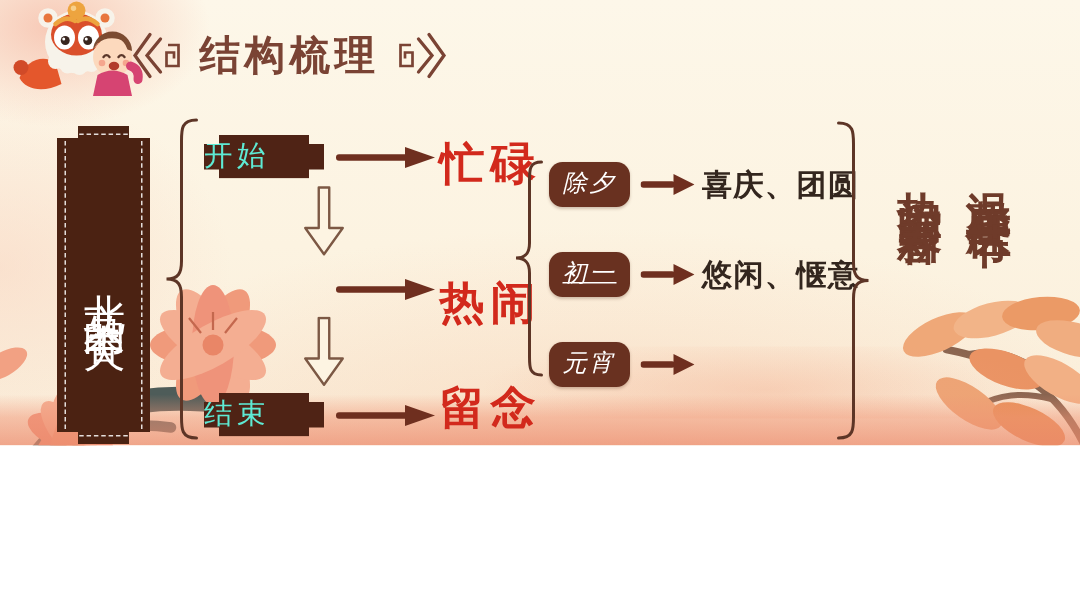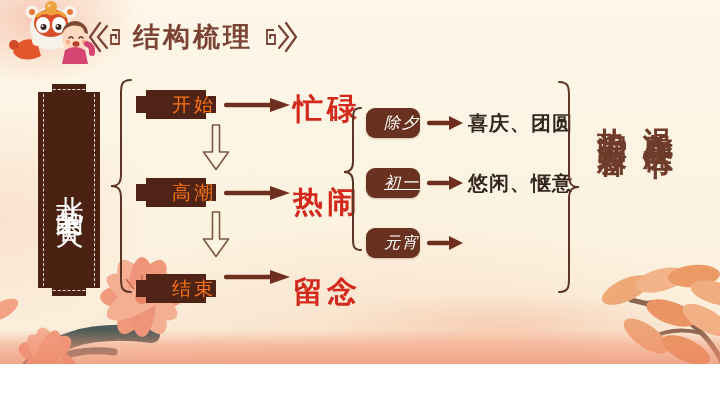--- a/index.html
+++ b/index.html
@@ -1,18 +1,18 @@
 <!DOCTYPE html>
 <html><head>
 <meta charset="utf-8">
 <style>
   html,body{margin:0;padding:0;}
   body{font-family:"Liberation Sans","DejaVu Sans",sans-serif;}
   .slide{
-    position:relative;width:720px;height:364px;overflow:hidden;
+    position:relative;width:720px;height:297px;overflow:hidden;
     background:
       radial-gradient(150px 95px at 35px 18px, rgba(246,190,170,.8), rgba(246,190,170,0) 70%),
       radial-gradient(220px 170px at 0% 60%, rgba(248,205,185,.45), rgba(248,205,185,0) 70%),
       radial-gradient(520px 210px at 55% 102%, rgba(247,196,164,.40), rgba(247,196,164,0) 72%),
       linear-gradient(180deg,#fdf7e9 0%,#fcf3e1 55%,#faeeda 100%);
   }
   .abs{position:absolute;}
 
   
   .title-row{left:86px;top:16px;height:42px;display:flex;align-items:center;gap:9px;}
@@ -22,30 +22,30 @@
   .plaque{
     background:#4b2212;color:#fff;
     clip-path:polygon(14px 0,calc(100% - 14px) 0,calc(100% - 14px) 8px,100% 8px,100% calc(100% - 8px),calc(100% - 14px) calc(100% - 8px),calc(100% - 14px) 100%,14px 100%,14px calc(100% - 8px),0 calc(100% - 8px),0 8px,14px 8px);
   }
   .left-box{left:38px;top:84px;width:62px;height:212px;display:flex;align-items:center;justify-content:center;}
   .left-box::after{content:"";position:absolute;inset:5px;border:1px dashed rgba(255,255,255,.85);}
   .left-box span{writing-mode:vertical-rl;text-orientation:upright;font-size:28px;letter-spacing:7px;line-height:1;}
 
   
   .stage-box{
-    left:136px;width:80px;height:29px;background:#4f2315;color:#f97316;
-    font-size:19px;letter-spacing:3px;text-align:right;line-height:29px;
+    left:136px;width:80px;height:29px;background:#4f2315;color:#5eead4;
+    font-size:19px;letter-spacing:3px;text-align:left;line-height:29px;
     clip-path:polygon(10px 0,calc(100% - 10px) 0,calc(100% - 10px) 6px,100% 6px,100% calc(100% - 6px),calc(100% - 10px) calc(100% - 6px),calc(100% - 10px) 100%,10px 100%,10px calc(100% - 6px),0 calc(100% - 6px),0 6px,10px 6px);
   }
   .keyword{left:293px;font-size:30px;font-weight:700;color:#d2291c;letter-spacing:4px;}
 
   
   .day-box{
     left:366px;width:54px;height:30px;background:#693120;color:#fff;border-radius:9px;
-    font-size:16px;font-style:italic;letter-spacing:2px;text-align:right;line-height:30px;
+    font-size:16px;font-style:italic;letter-spacing:2px;text-align:center;line-height:30px;
     box-shadow:0 1px 2px rgba(80,40,20,.25);
   }
   .descriptor{left:468px;font-size:20px;color:#33261e;letter-spacing:1px;font-weight:700;}
 
   
   .slogan-col{writing-mode:vertical-rl;text-orientation:upright;font-size:30px;font-weight:700;color:#6f3b2a;letter-spacing:5px;line-height:1;}
 
   .bottom-wash{left:0;right:0;bottom:0;height:34px;
     background:linear-gradient(180deg,rgba(243,166,138,0) 0%,rgba(240,148,117,.5) 45%,rgba(236,138,108,.72) 100%);}
   .mid-wash{left:300px;right:0;bottom:18px;height:48px;
@@ -163,37 +163,36 @@
   <svg class="abs" style="left:224px;top:98px;" width="66" height="14" viewBox="0 0 66 14">
     <rect x="0" y="4.8" width="48" height="4.4" rx="2" fill="#6f2f1f"></rect>
       <path d="M46 0 L66 7 L46 14 Z" fill="#6f2f1f"></path>
   </svg>
   <div class="abs keyword" style="top:89px;">忙碌</div>
 
   <svg class="abs" style="left:202px;top:124px;" width="28" height="47" viewBox="0 0 28 47">
     <path d="M10.5 1 L17.5 1 L17.5 28 L26.5 28 L14 45.5 L1.5 28 L10.5 28 Z" fill="#fdf4e2" stroke="#7c5844" stroke-width="1.6" stroke-linejoin="round"></path>
   </svg>
 
-  <div class="abs stage-box" style="top:178px;">高潮</div>
   <svg class="abs" style="left:224px;top:186px;" width="66" height="14" viewBox="0 0 66 14">
     <rect x="0" y="4.8" width="48" height="4.4" rx="2" fill="#6f2f1f"></rect>
       <path d="M46 0 L66 7 L46 14 Z" fill="#6f2f1f"></path>
   </svg>
   <div class="abs keyword" style="top:182px;">热闹</div>
 
   <svg class="abs" style="left:202px;top:211px;" width="28" height="47" viewBox="0 0 28 47">
     <path d="M10.5 1 L17.5 1 L17.5 28 L26.5 28 L14 45.5 L1.5 28 L10.5 28 Z" fill="#fdf4e2" stroke="#7c5844" stroke-width="1.6" stroke-linejoin="round"></path>
   </svg>
 
-  <div class="abs stage-box" style="top:262px;margin-top:12px;">结束</div>
+  <div class="abs stage-box" style="top:262px;">结束</div>
   <svg class="abs" style="left:224px;top:270px;" width="66" height="14" viewBox="0 0 66 14">
     <rect x="0" y="4.8" width="48" height="4.4" rx="2" fill="#6f2f1f"></rect>
       <path d="M46 0 L66 7 L46 14 Z" fill="#6f2f1f"></path>
   </svg>
-  <div class="abs keyword" style="top:272px;text-align:right;">留念</div>
+  <div class="abs keyword" style="top:252px;text-align:right;">留念</div>
 
   <svg class="abs" style="left:342px;top:106px;" width="20" height="146" viewBox="0 0 20 146">
     <path d="M19 2 C11 2 11 7 11 14 L11 56 C11 62 9 66 2 66 C9 66 11 70 11 76 L11 132 C11 139 11 144 19 144" fill="none" stroke="#5d3526" stroke-width="2" stroke-linecap="round"></path>
   </svg>
 
   <div class="abs day-box" style="top:108px;">除夕</div>
   <svg class="abs" style="left:427px;top:116px;" width="36" height="14" viewBox="0 0 36 14">
     <rect x="0" y="4.8" width="23" height="4.4" rx="2" fill="#6f2f1f"></rect>
       <path d="M22 0 L36 7 L22 14 Z" fill="#6f2f1f"></path>
   </svg>

